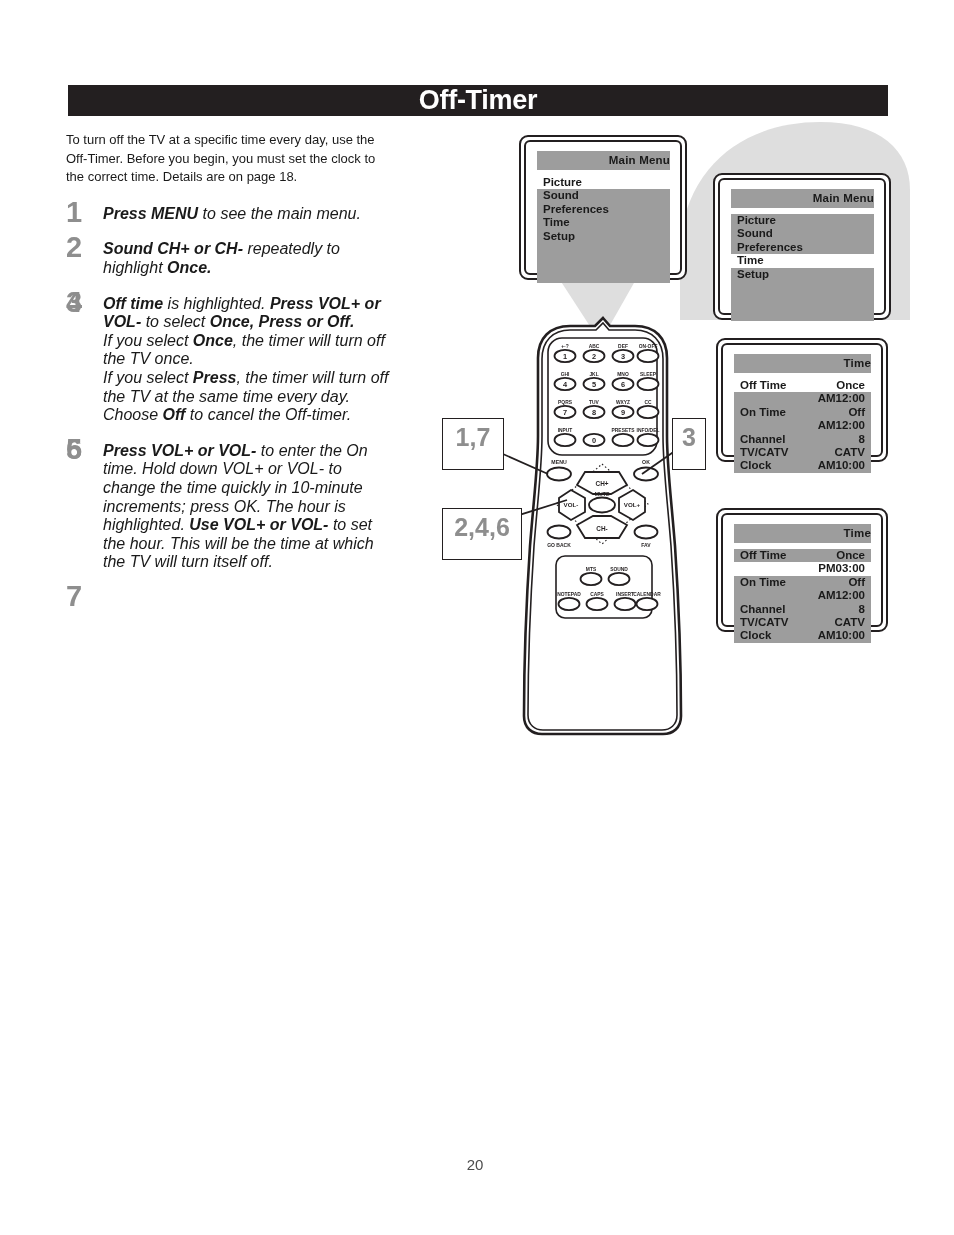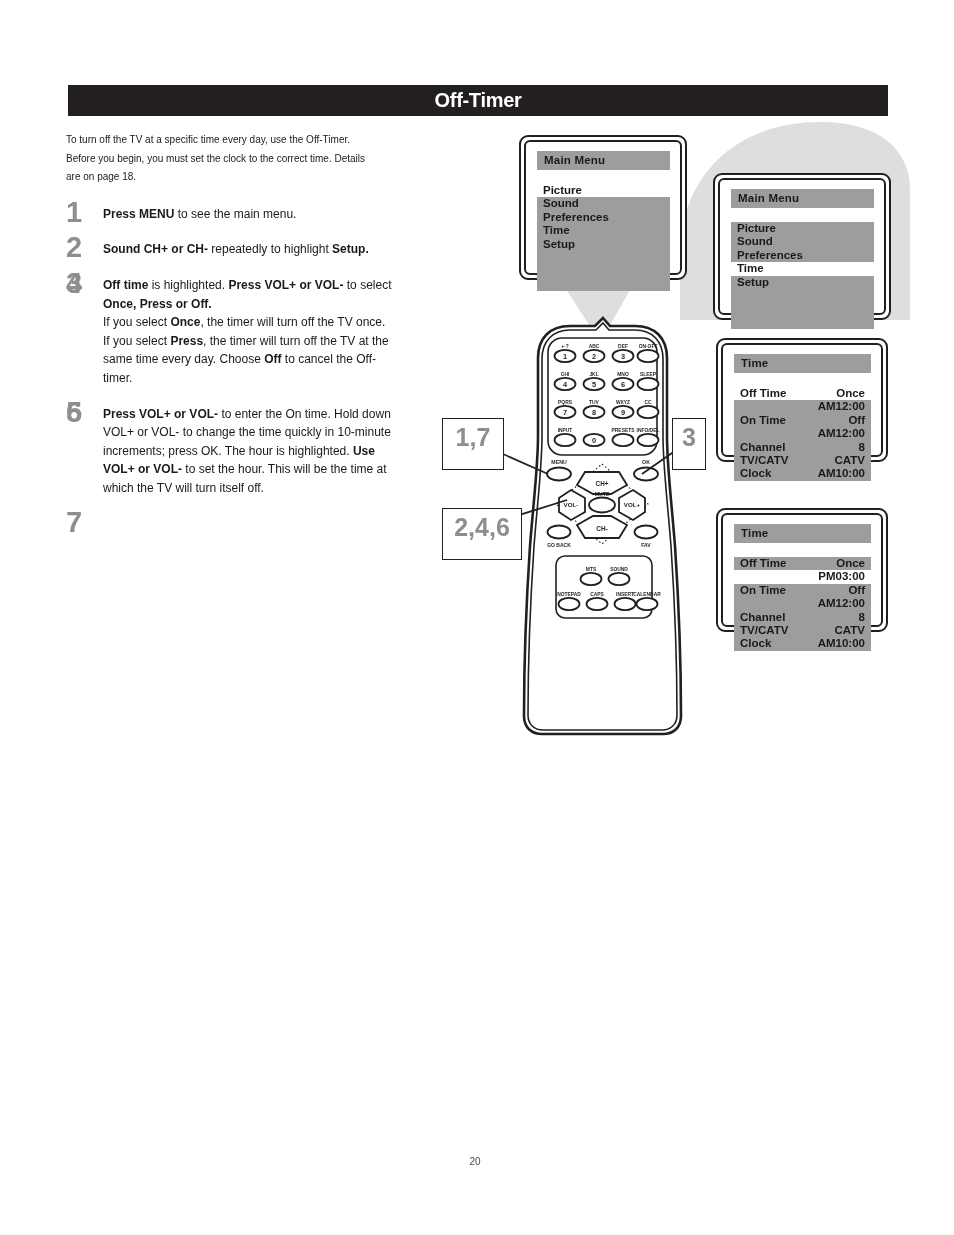--- a/index.html
+++ b/index.html
@@ -27,34 +27,34 @@
   }
   .header-title {
     position: absolute;
     left: 0;
     top: 0;
     width: 100%;
     height: 31px;
     line-height: 31px;
     text-align: center;
     color: #ffffff;
-    font-size: 20px;
+    font-size: 27px;
     font-weight: bold;
     letter-spacing: -0.3px;
   }
 
   
   .left-col {
     position: absolute;
     left: 66px;
     top: 131px;
     width: 330px;
   }
   .intro {
-    font-size: 10px;
+    font-size: 13px;
     line-height: 18.6px;
     margin: 0 0 18px 0;
     width: 312px;
   }
   .steps { position: relative; }
   .step {
     position: relative;
     padding-left: 37px;
     margin-bottom: 17px;
   }
@@ -63,22 +63,23 @@
     left: 0;
     top: -7px;
     width: 26px;
     font-size: 29px;
     font-weight: bold;
     color: #8e8e8e;
     line-height: 29px;
     text-align: left;
   }
   .step-body {
-    font-size: 12px;
+    font-size: 16px;
     line-height: 18.6px;
+    font-style: italic;
   }
   .step-body b { font-weight: bold; }
 
   
   .diagram {
     position: absolute;
     left: 430px;
     top: 120px;
     width: 500px;
     height: 640px;
@@ -107,20 +108,21 @@
   }
 
   
   .tv {
     position: absolute;
     border: 2px solid #231f20;
     border-radius: 9px;
     background: #ffffff;
     box-sizing: border-box;
     padding: 3px;
+    text-align: right;
   }
   .tv-inner {
     width: 100%;
     height: 100%;
     border: 2px solid #231f20;
     border-radius: 6px;
     box-sizing: border-box;
     background: #ffffff;
     padding: 9px 10px 10px 11px;
     position: relative;
@@ -134,21 +136,21 @@
   .osd-title {
     background: #9d9d9d;
     color: #1a1a1a;
     font-size: 11.5px;
     font-weight: bold;
     padding: 3px 0 4px 7px;
     letter-spacing: 0.2px;
   }
   .osd-body {
     position: relative;
-    margin-top: 14px;
+    margin-top: 6px;
     background: #9d9d9d;
   }
   .osd-row {
     position: relative;
     font-size: 11.5px;
     font-weight: bold;
     color: #1a1a1a;
     line-height: 13.4px;
     padding: 0 6px 0 3px;
     display: flex;
@@ -190,41 +192,41 @@
   }
   .leader { position: absolute; pointer-events: none; }
 
   
   .page-num {
     position: absolute;
     left: 0;
     top: 1156px;
     width: 950px;
     text-align: center;
-    font-size: 10px;
+    font-size: 15px;
     color: #4d4d4d;
   }
 </style>
 </head>
 <body>
 
 <div class="header-bar">
   <div class="header-title">Off-Timer</div>
 </div>
 
 <div class="left-col">
   <p class="intro">To turn off the TV at a specific time every day, use the Off-Timer. Before you begin, you must set the clock to the correct time. Details are on page 18.</p>
   <div class="steps" id="steps-list">
       <div class="step">
         <div class="step-num">1</div>
         <div class="step-body"><b>Press MENU</b> to see the main menu.</div>
       </div>
       <div class="step">
         <div class="step-num">2</div>
-        <div class="step-body"><b>Sound CH+ or CH-</b> repeatedly to highlight <b>Setup.</b></div>
+        <div class="step-body"><b>Sound CH+ or CH-</b> repeatedly to highlight <b>Once.</b></div>
       </div>
       <div class="step">
         <div class="step-num">3</div>
       </div>
       <div class="step">
         <div class="step-num">4</div>
         <div class="step-body"><b>Off time</b> is highlighted. <b>Press VOL+ or VOL-</b> to select <b>Once, Press or Off.</b><br>If you select <b>Once</b>, the timer will turn off the TV once.<br>If you select <b>Press</b>, the timer will turn off the TV at the same time every day. Choose <b>Off</b> to cancel the Off-timer.</div>
       </div>
       <div class="step">
         <div class="step-num">5</div>

